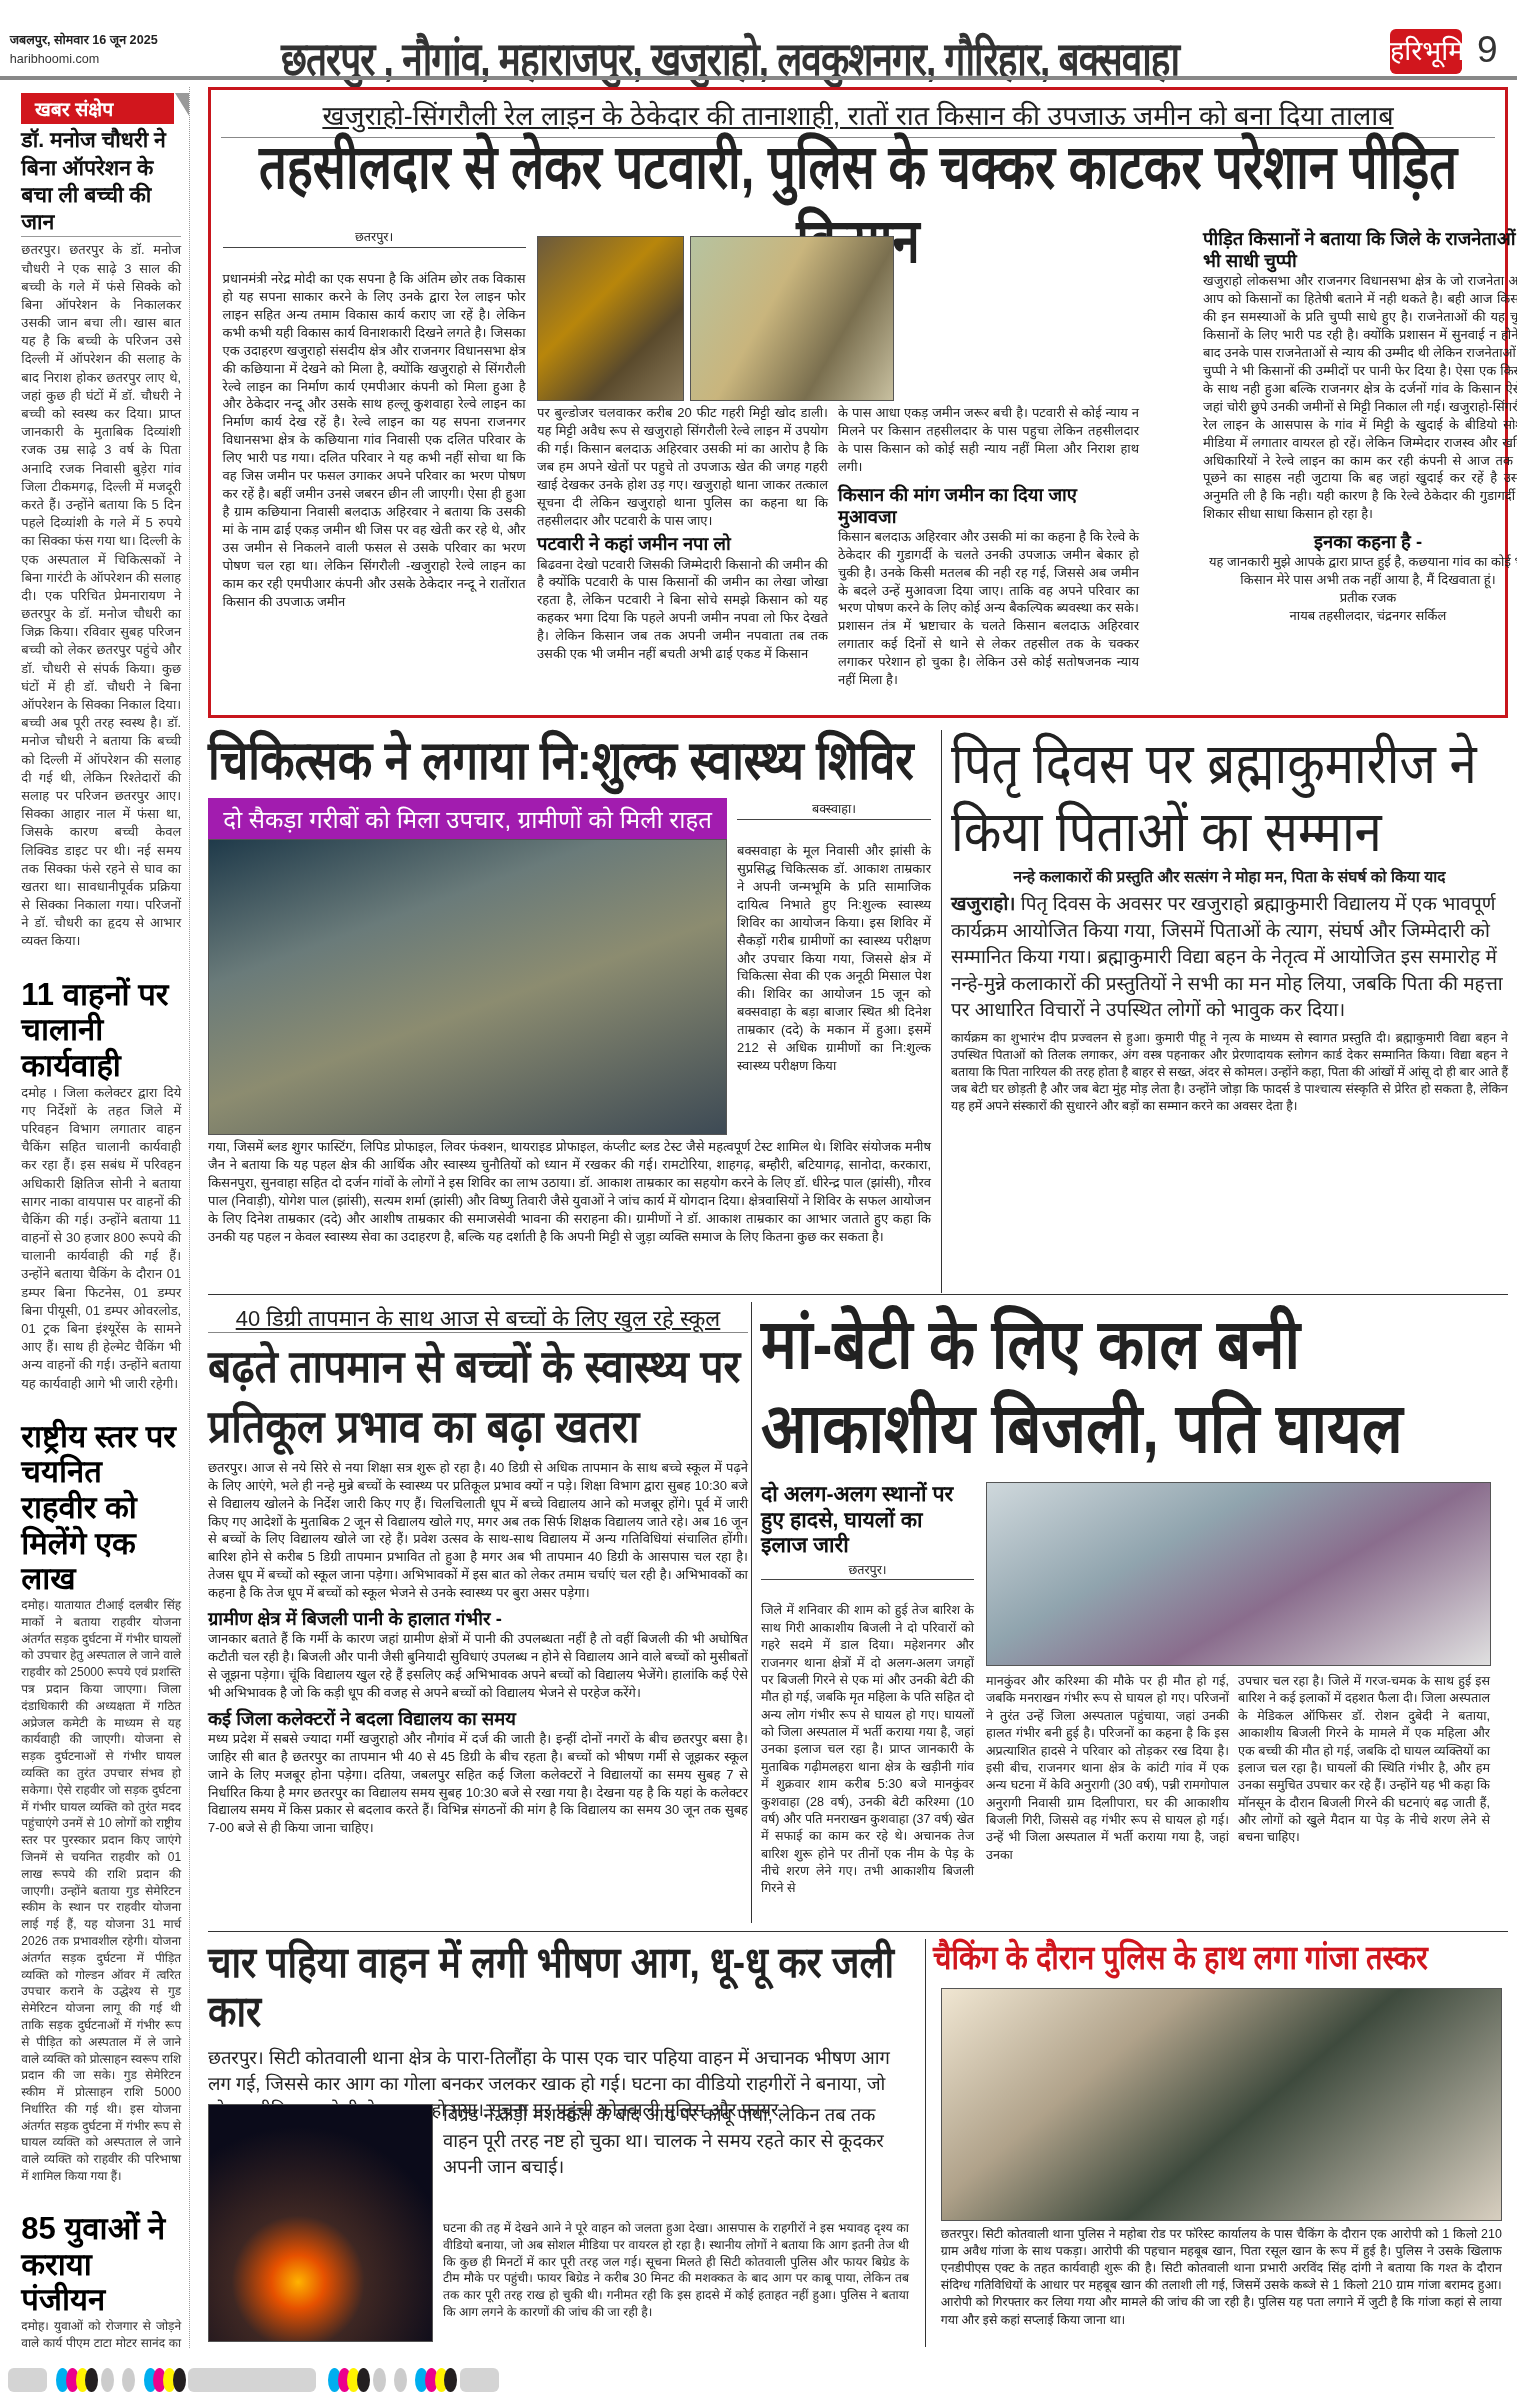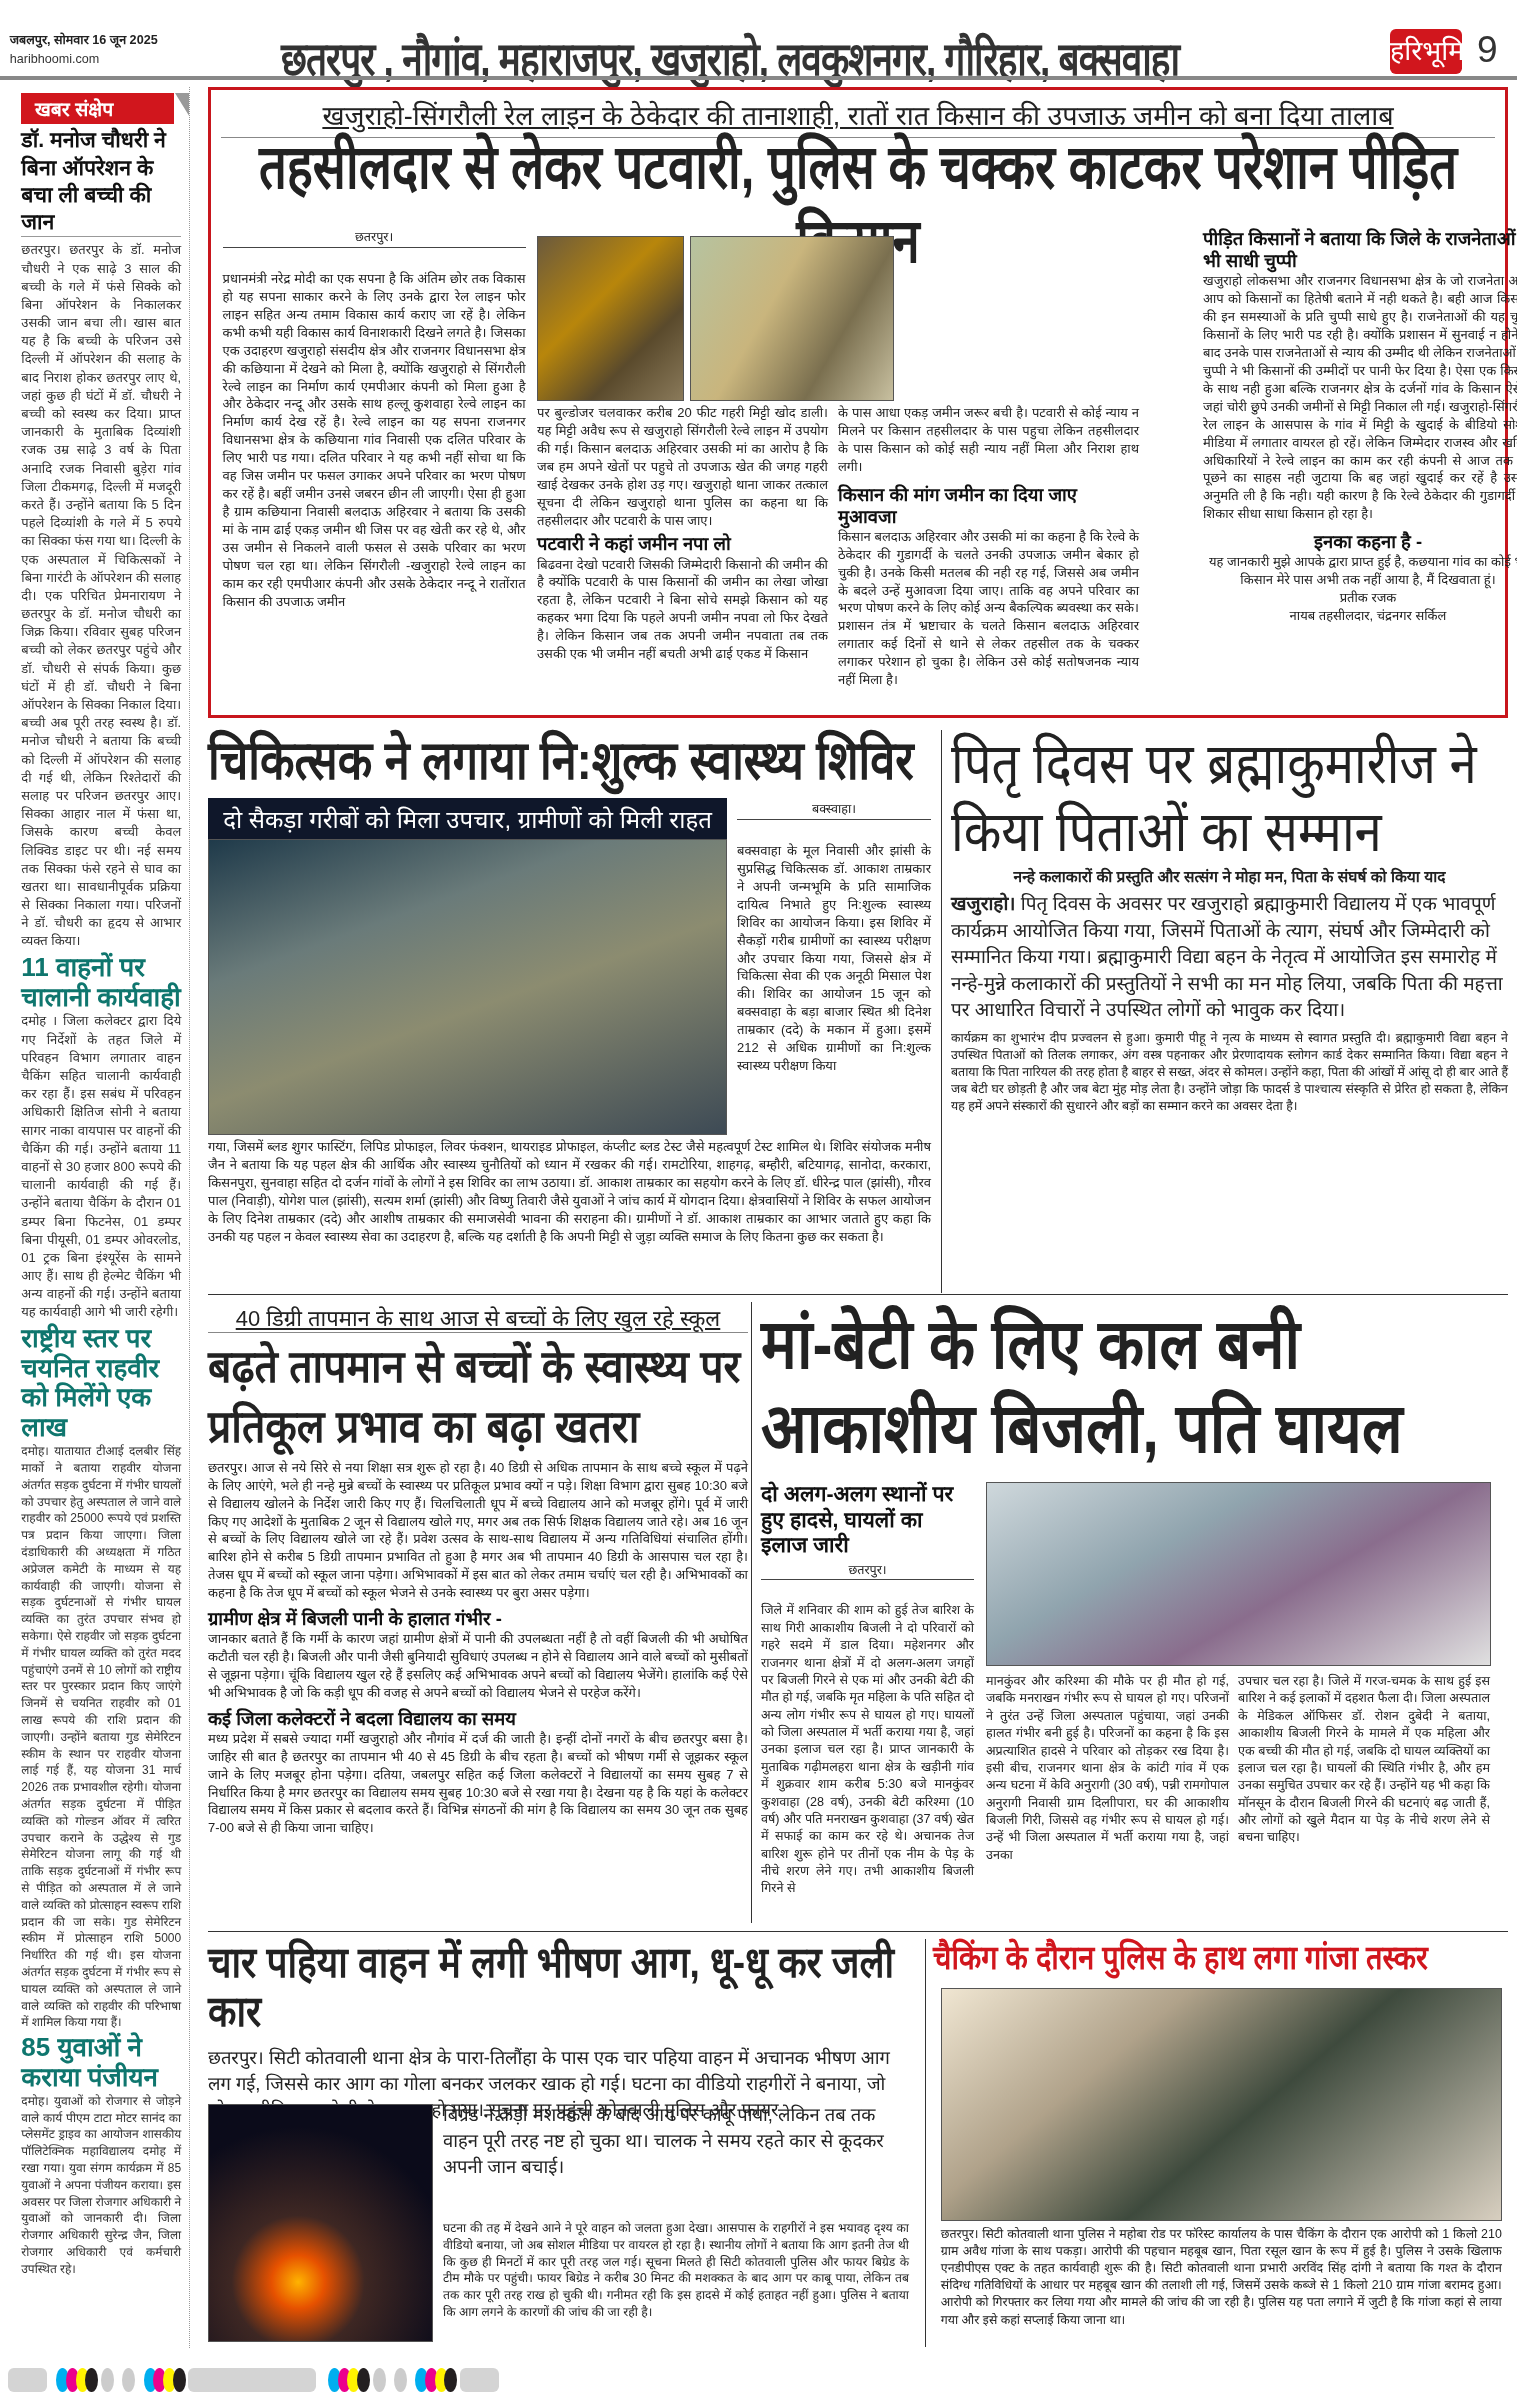--- a/index.html
+++ b/index.html
@@ -11,35 +11,35 @@
 .cities{left:281px;top:25px;font-size:37px;font-weight:bold;color:#333;letter-spacing:-1px;transform:scaleY(1.25);transform-origin:left top}
 .logo{left:1390px;top:29px;width:72px;height:45px;background:#d1161d;border-radius:5.8px;color:#fff;font-size:27px;font-weight:normal;text-align:center;line-height:45px}
 .pageno{left:1477px;top:29px;font-size:37px;color:#333}
 .rule1{left:0;top:76px;width:1518px;height:3.9px;background:#888}
 .sidebar{left:0;top:87px;width:190px;height:2261px;border-right:1px dotted #999;padding:5.8px 7.8px 0 21.3px;overflow:hidden}
 .tag{background:#d1161d;color:#fff;font-weight:bold;font-size:19.4px;padding:1.9px 13.6px;display:inline-block;width:153px;position:relative}
 .tag:after{content:"";position:absolute;right:-19.4px;top:0;border-left:0 solid transparent;border-top:31px solid #999;border-left:19.4px solid transparent}
 .sb-h{font-size:21.3px;font-weight:bold;line-height:1.28;color:#111}
 .sb-h.u{border-bottom:1.9px solid #999}
 .sb-p{font-size:13px;line-height:1.4;color:#333;text-align:justify}
-.sb-h2{font-size:26px;font-weight:bold;line-height:1.15;color:#0f766e;margin-top:2px}
+.sb-h2{font-size:31px;font-weight:bold;line-height:1.15;color:#000000;margin-top:26px}
 .box1{left:208px;top:87px;width:1300px;height:631px;border:3.9px solid #c8161d}
 .kicker{font-size:27px;text-align:center;color:#222;border-bottom:1.9px solid #888;padding:5.8px 9.7px 3.9px;margin:0 9.7px;text-decoration:underline}
 .big{font-size:49px;font-weight:bold;text-align:center;color:#222;line-height:1.2;transform:scaleY(1.25);margin-top:7.8px}
 .col{font-size:13px;line-height:1.38;text-align:justify;color:#222}
 .dateline-s{font-size:12.6px;text-align:center;border-bottom:1px solid #444;padding-bottom:1.9px;margin-bottom:22px}
 .subh{font-weight:bold;font-size:18.4px;line-height:1.2;color:#111}
 .photo{background:linear-gradient(135deg,#6b5a3d,#b8860b 40%,#5a4a2c 70%,#8a7a5a);border:1px solid #555}
 .photo2{background:linear-gradient(120deg,#b6c3a0,#c9b57d 40%,#7a6f4f 70%,#c8c0a0)}
 .photo3{background:linear-gradient(160deg,#1f3a4a,#6a7b7a 30%,#8c8c70 55%,#3d4a55)}
 .photo4{background:linear-gradient(150deg,#cfd8dc,#90a4ae 35%,#8a6d8d 60%,#e0e0e0)}
 .photo5{background:radial-gradient(circle at 40% 75%,#ffb300 0,#e65100 12%,#3e2723 30%,#0b0b1a 70%)}
 .photo6{background:linear-gradient(140deg,#f0e6d2,#b0a28a 30%,#3e4a3d 55%,#d8cfc0)}
 .h2big{font-weight:bold;color:#222;line-height:1.15}
-.redband{background:#0f172a;color:#fff;font-size:24px;text-align:center;padding:3.9px 0}
+.redband{background:#a21caf;color:#fff;font-size:24px;text-align:center;padding:3.9px 0}
 .colors{left:0;top:2358px;width:1518px;height:39px}
 .dot{position:absolute;top:9.7px;width:12.6px;height:24px;border-radius:50%}
 .cyl{position:absolute;top:9.7px;height:24px;background:#d4d4d4;border-radius:5.8px}
 .vline{background:#333;width:1px}
 </style>
 </head>
 <body>
 
 <div class="abs masthead">
   <div class="abs dateline">जबलपुर, सोमवार 16 जून 2025</div>

